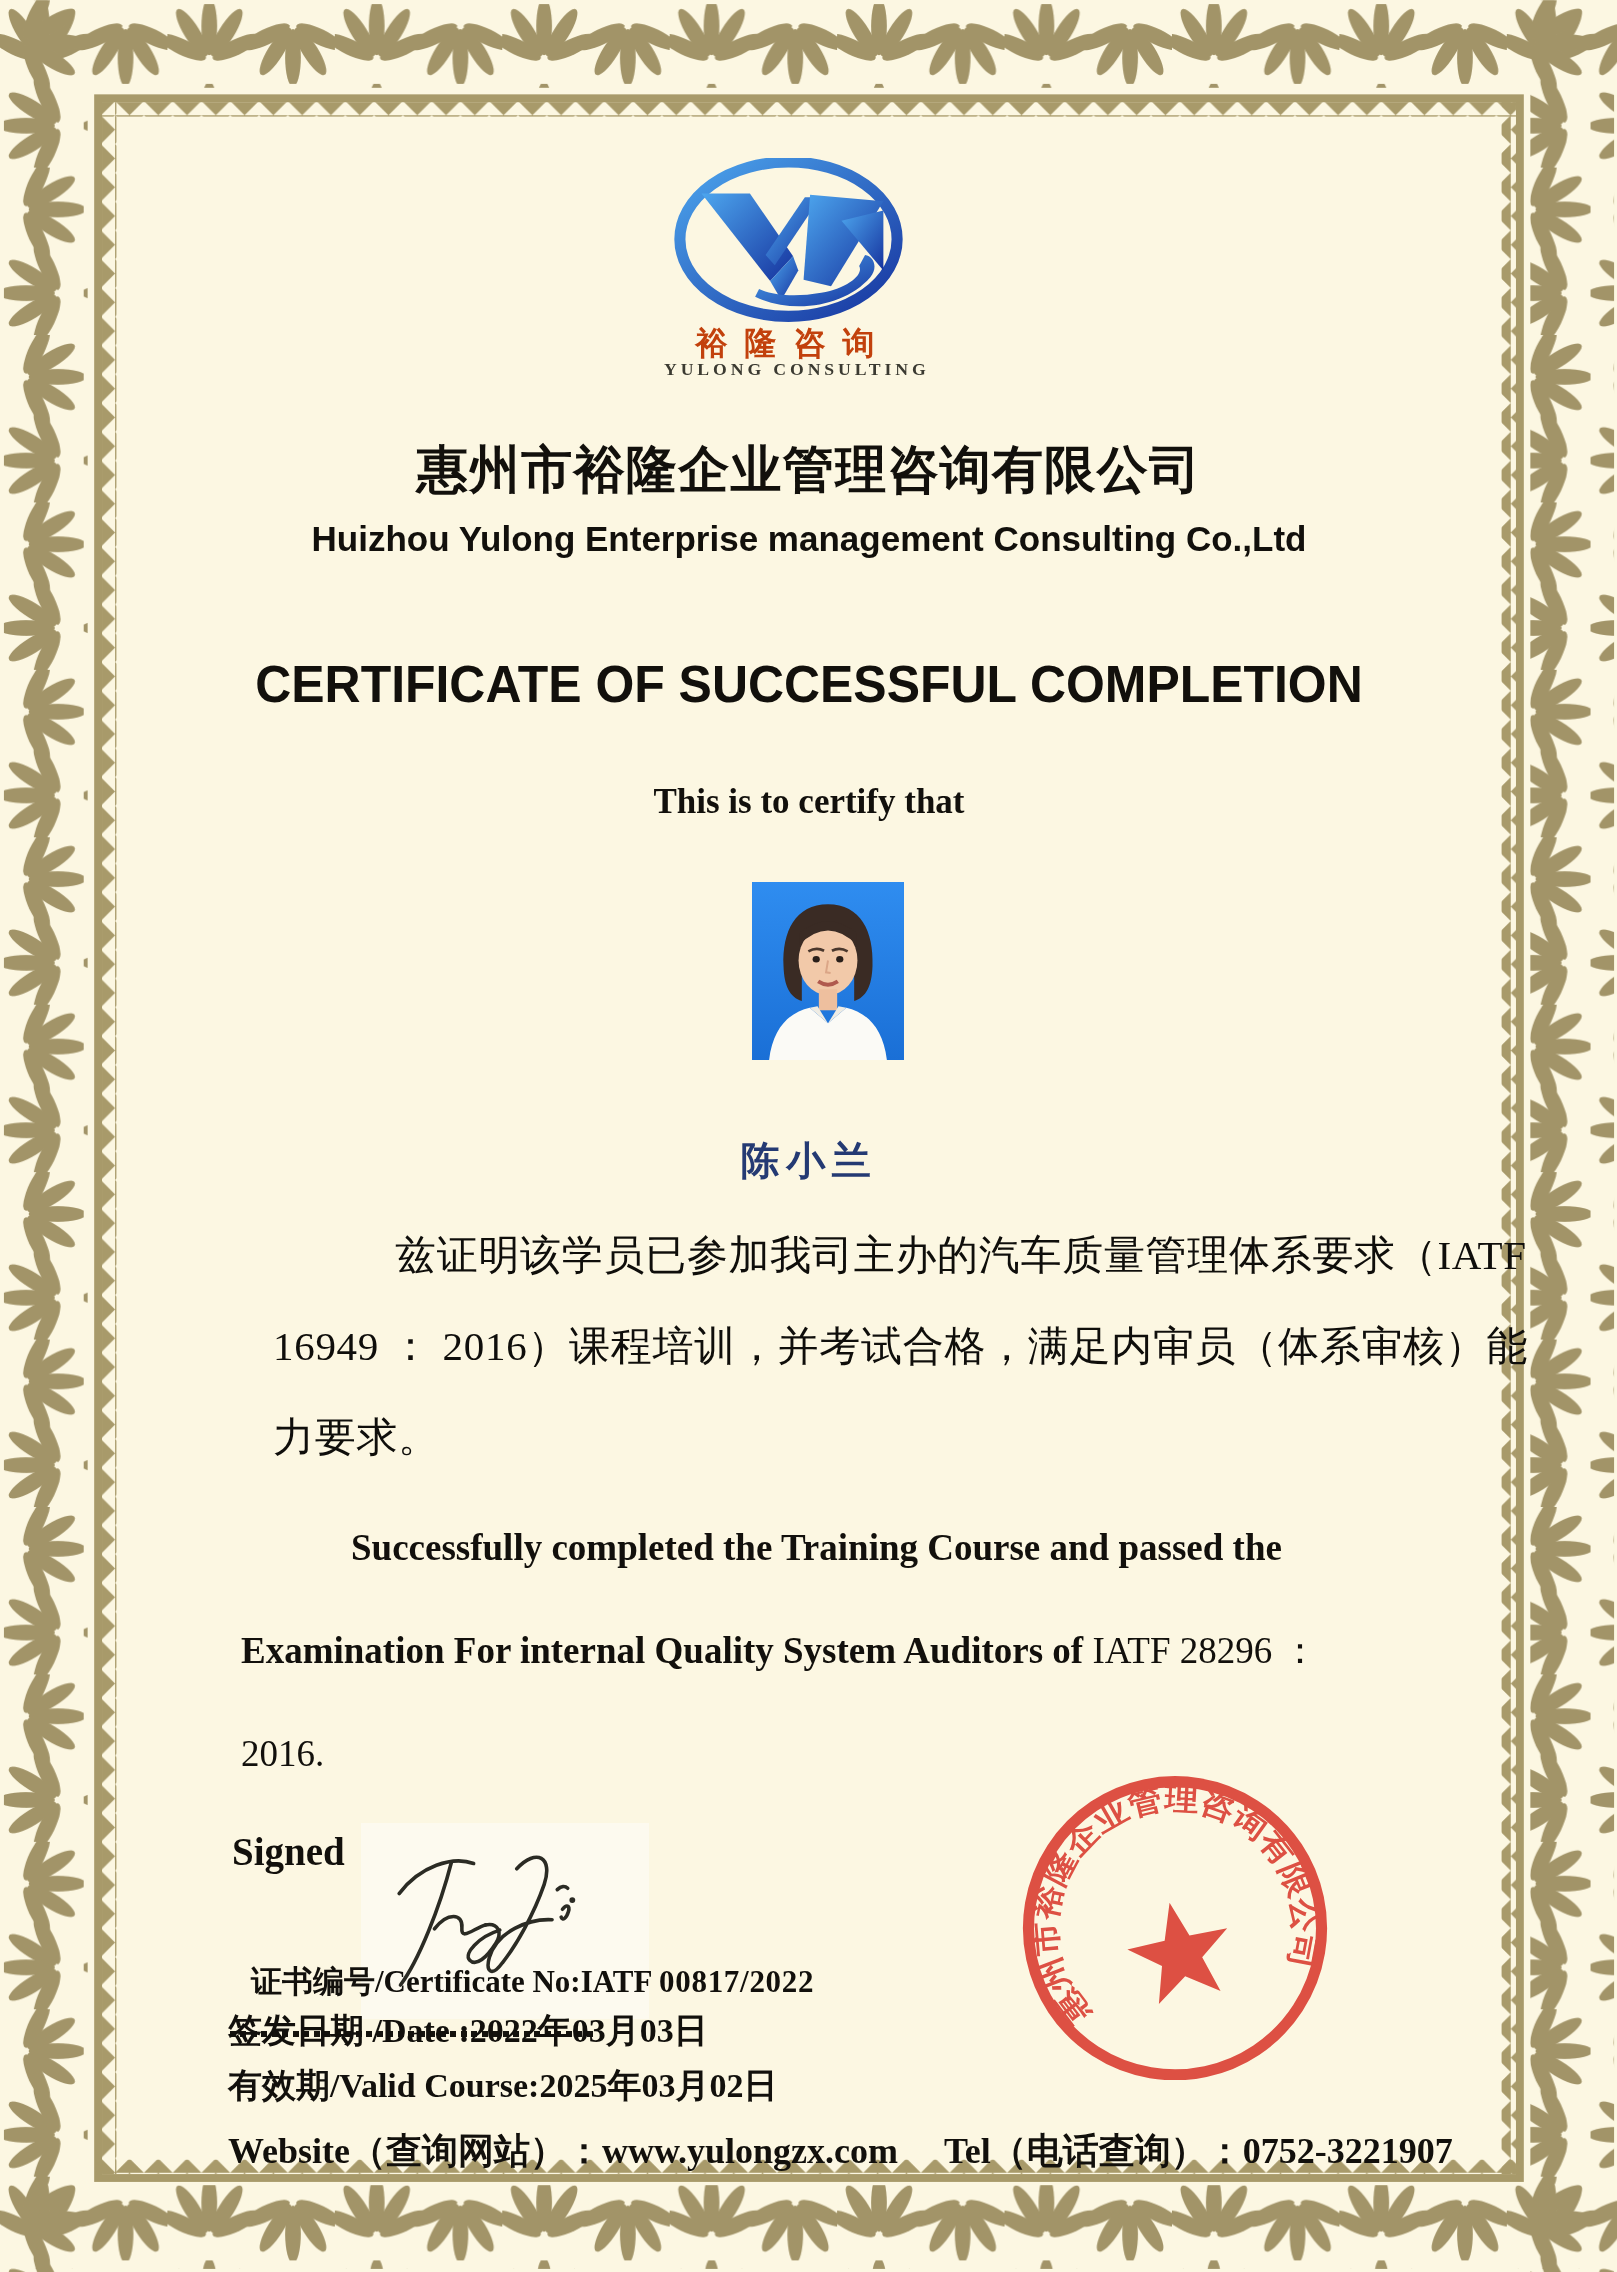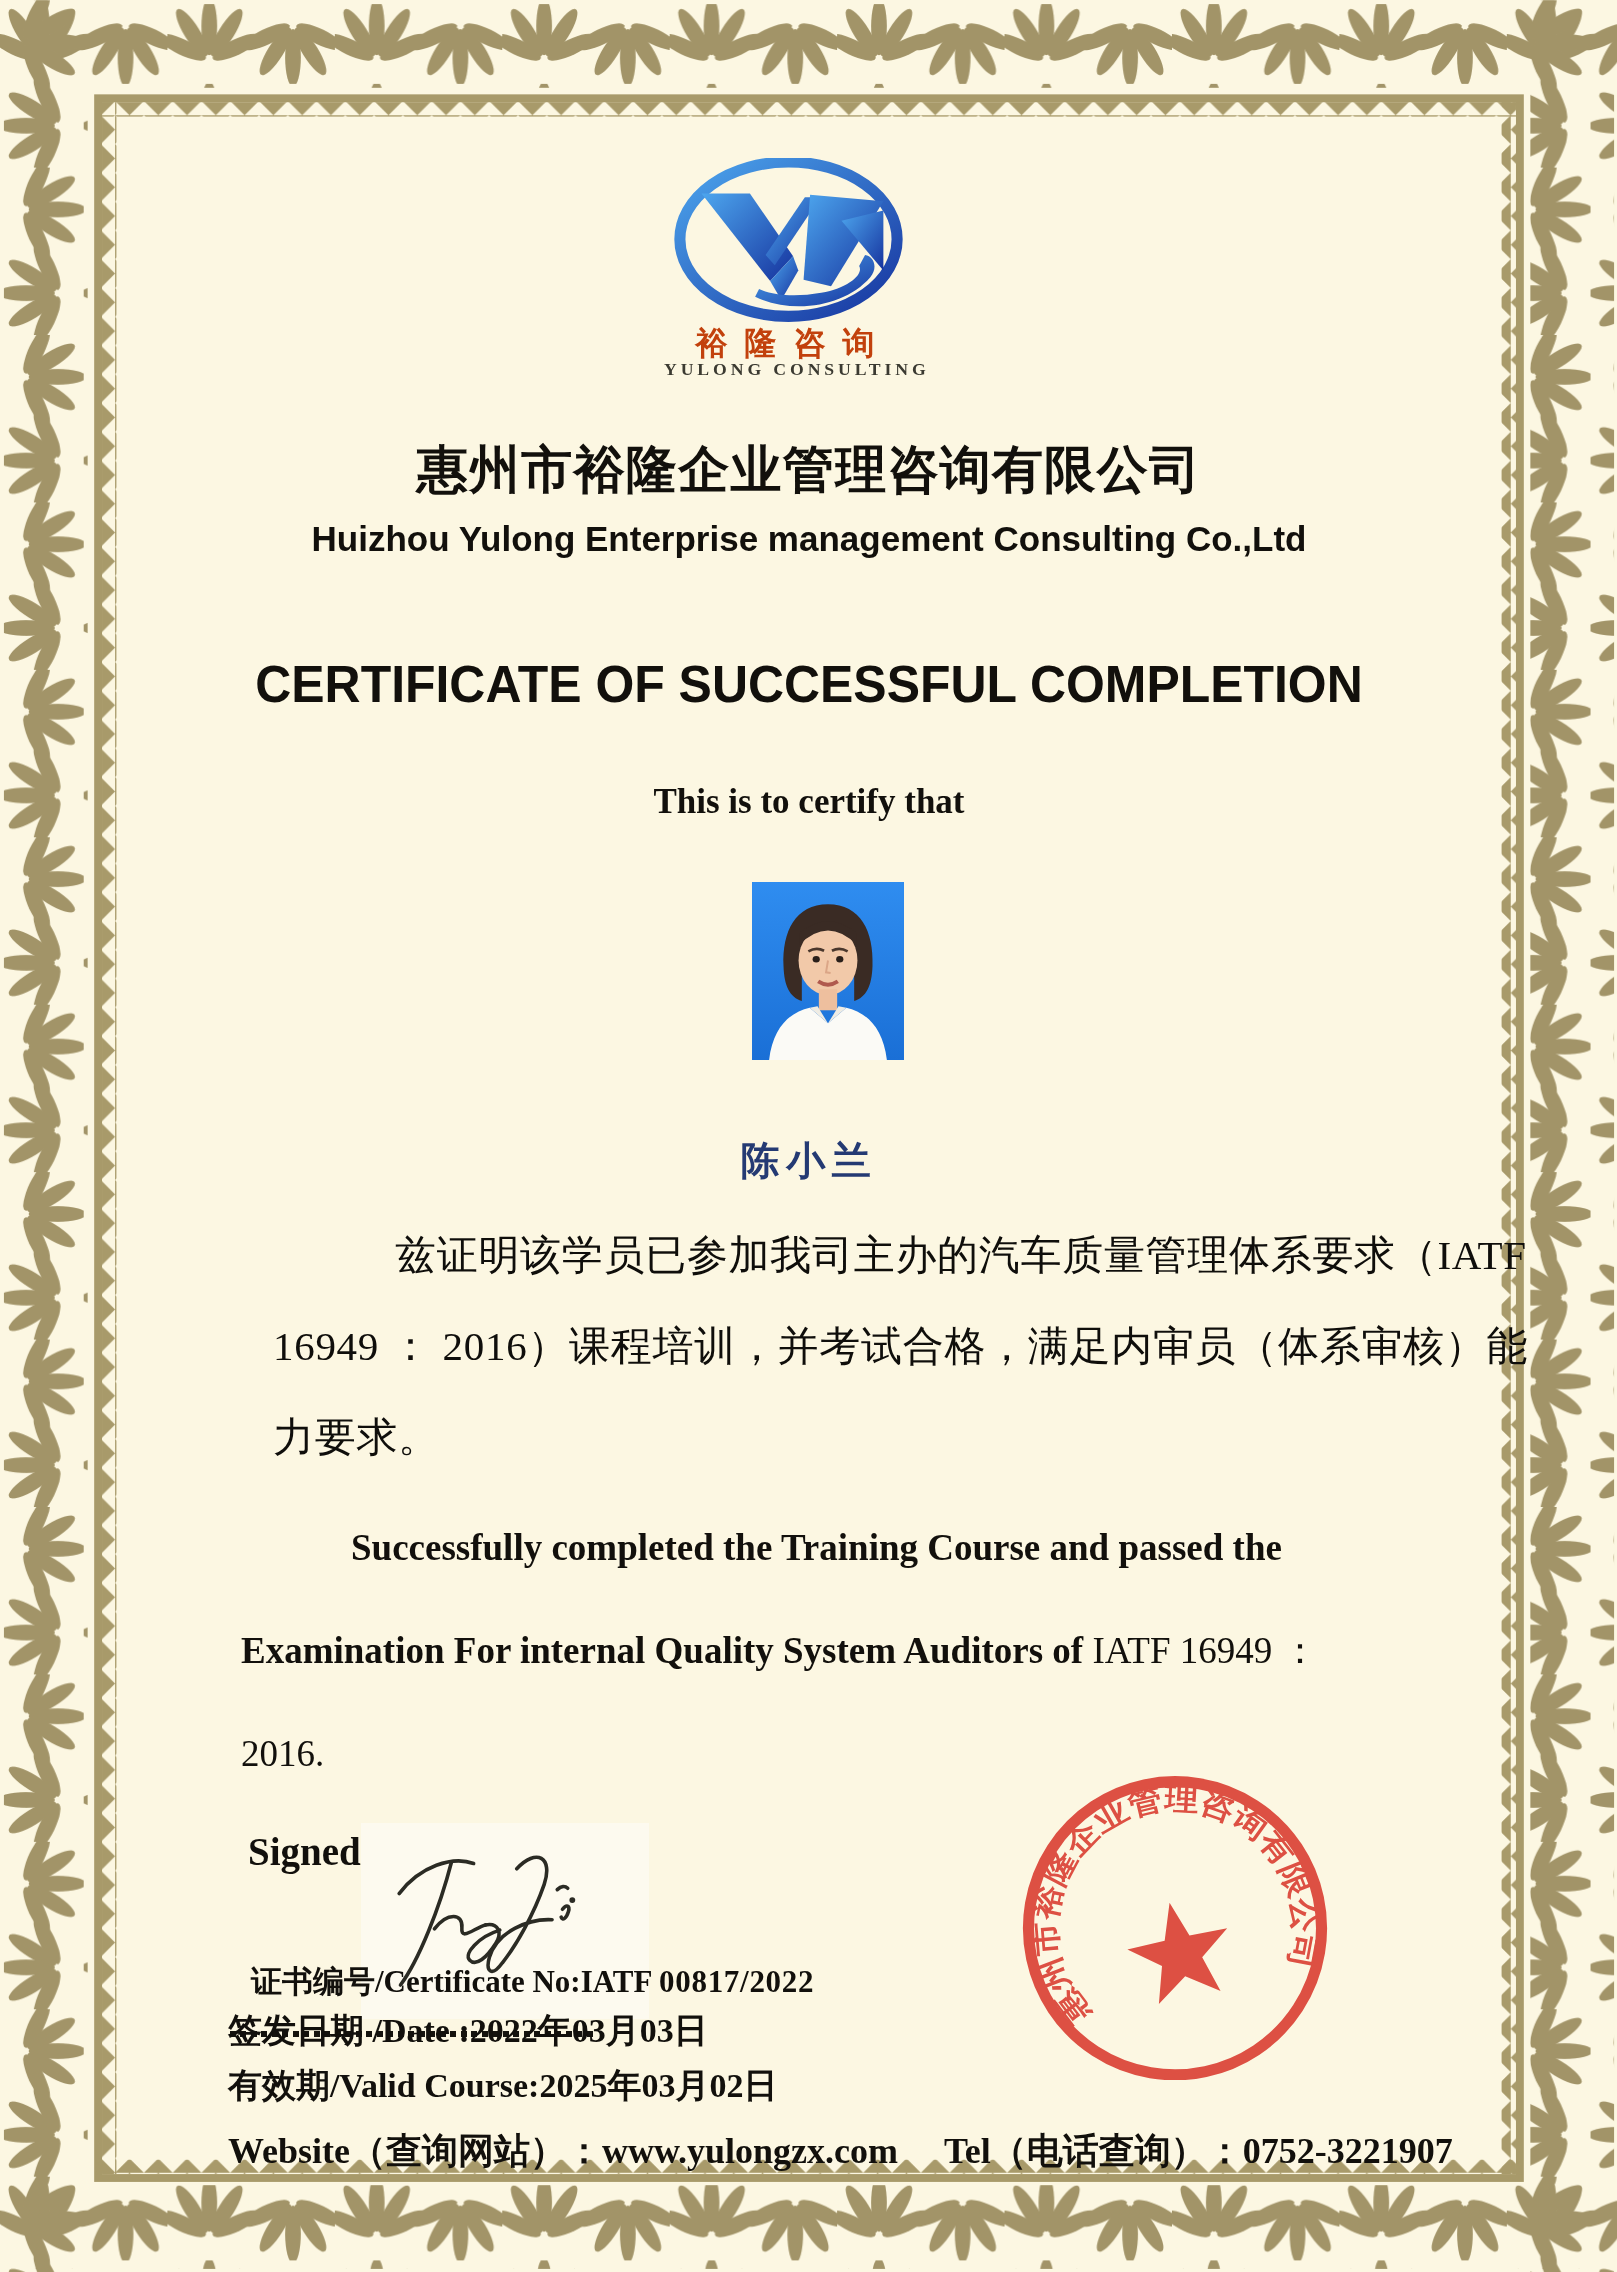--- a/index.html
+++ b/index.html
@@ -60,21 +60,21 @@
   .cn-para .indent{padding-left:122px;}
   .en-para{
     left:241px;top:1496px;width:1164px;
     font-size:37px;line-height:103px;font-weight:700;
     font-family:"Liberation Serif", serif;
   }
   .en-para .line{white-space:nowrap;}
   .en-para .indent{padding-left:110px;}
   .en-para .reg{font-weight:400;}
   .signed-label{
-    left:248px;top:1829px;font-size:39px;font-weight:700;
+    left:232px;top:1829px;font-size:39px;font-weight:700;
     font-family:"Liberation Serif", serif;
   }
   .sig-box{
     left:361px;top:1823px;width:288px;height:196px;
     background:#fdfaef;
   }
   .dot-line{
     left:230px;top:2031px;width:366px;height:5.9px;
     background:repeating-linear-gradient(90deg,#15130e 0 5.9px,rgba(0,0,0,0) 5.9px 10.5px);
   }
@@ -201,21 +201,21 @@
   <div class="abs centered student-name">陈小兰</div>
 
   <div class="abs cn-para">
     <div class="line indent">兹证明该学员已参加我司主办的汽车质量管理体系要求（IATF</div>
     <div class="line">16949 ： 2016）课程培训，并考试合格，满足内审员（体系审核）能</div>
     <div class="line">力要求。</div>
   </div>
 
   <div class="abs en-para">
     <div class="line indent">Successfully completed the Training Course and passed the</div>
-    <div class="line"><span>Examination For internal Quality System Auditors of </span><span class="reg">IATF  16949  ：</span></div>
+    <div class="line"><span>Examination For internal Quality System Auditors of </span><span class="reg">IATF  28296  ：</span></div>
     <div class="line reg">2016.</div>
   </div>
 
   <div class="abs signed-label">Signed</div>
   <div class="abs sig-box">
     <svg width="288" height="196" viewBox="0 0 440 300" xmlns="http://www.w3.org/2000/svg" aria-label="TonyLi">
       <g stroke="#2b2b24" stroke-width="5.5" fill="none" stroke-linecap="round">
         <path d="M58,108 C90,66 140,50 172,62"></path>
         <path d="M138,60 C120,130 88,210 60,248"></path>
         <path d="M112,162 C132,136 156,138 154,160 C152,182 174,160 190,156"></path>

